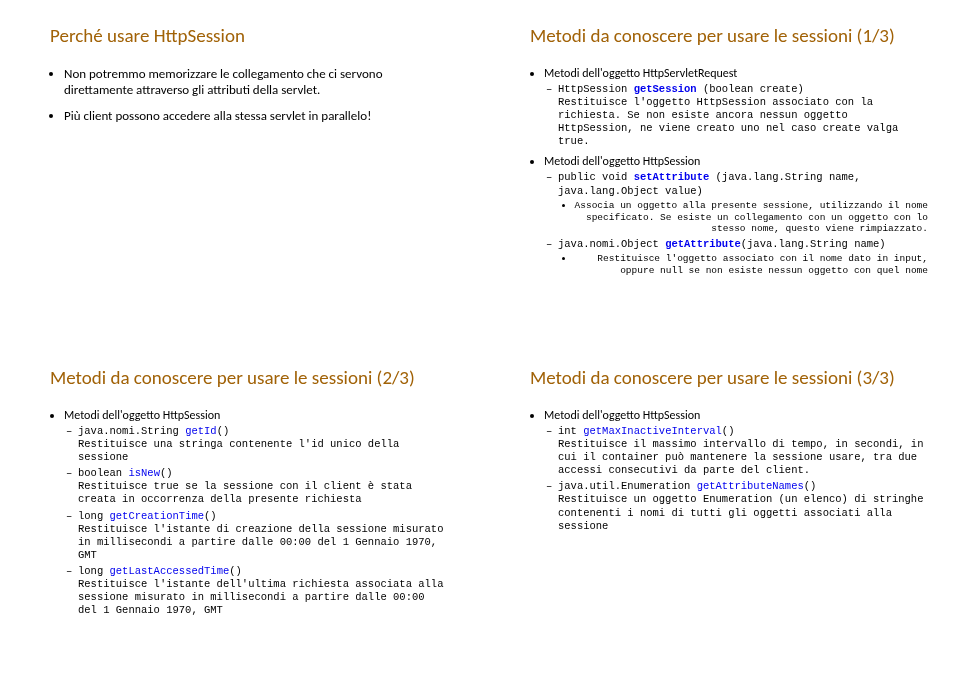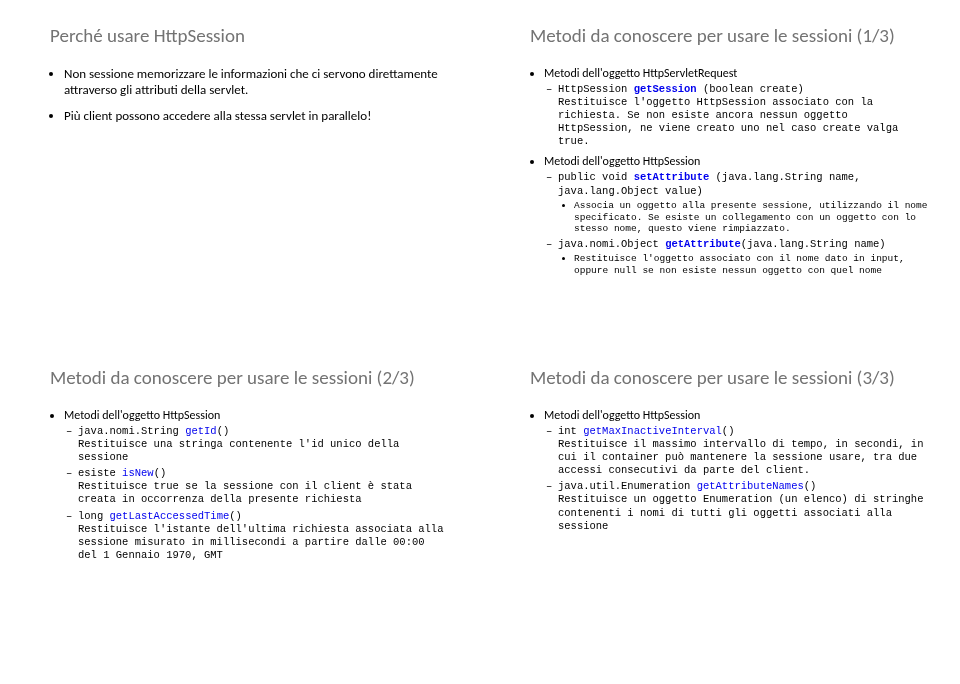--- a/index.html
+++ b/index.html
@@ -20,21 +20,21 @@
     width: 100%;
     height: 100%;
   }
   .slide {
     padding: 24px 32px 20px 50px;
     overflow: hidden;
   }
   .title {
     font-size: 19px;
     font-weight: 400;
-    color: #737373;
+    color: #a16207;
     margin: 0 0 18px 0;
   }
   ul.lvl1 {
     list-style: disc;
     padding-left: 14px;
     margin: 0;
   }
   ul.lvl1 > li {
     margin-bottom: 10px;
     font-size: 13px;
@@ -55,36 +55,37 @@
     left: -12px;
   }
   ul.lvl3 {
     list-style: disc;
     padding-left: 16px;
     margin: 2px 0 0 0;
   }
   ul.lvl3 > li {
     font-size: 10px;
     margin-bottom: 2px;
+    text-align: right;
   }
   .link { color: #0000ee; }
   .b { font-weight: bold; }
   .tight .lvl1 > li { font-size: 12px; margin-bottom: 6px; }
   .tight .lvl2 > li { font-size: 10.5px; margin-bottom: 3px; font-family: Liberation Mono, monospace; }
   .tight .lvl3 > li { font-size: 9.5px; }
 </style>
 </head>
 <body>
 
 <div class="page">
 
   <div class="slide">
     <h1 class="title">Perché usare HttpSession</h1>
     <ul class="lvl1">
-      <li>Non sessione memorizzare le informazioni che ci servono direttamente attraverso gli attributi della servlet.</li>
+      <li>Non potremmo memorizzare le collegamento che ci servono direttamente attraverso gli attributi della servlet.</li>
       <li>Più client possono accedere alla stessa servlet in parallelo!</li>
     </ul>
   </div>
 
   <div class="slide tight">
     <h1 class="title">Metodi da conoscere per usare le sessioni (1/3)</h1>
     <ul class="lvl1">
       <li>
         <span>Metodi dell'oggetto HttpServletRequest</span>
         <ul class="lvl2">
@@ -118,22 +119,26 @@
     <h1 class="title">Metodi da conoscere per usare le sessioni (2/3)</h1>
     <ul class="lvl1">
       <li>
         <span>Metodi dell'oggetto HttpSession</span>
         <ul class="lvl2">
           <li>
             <span>java.nomi.String  </span><span class="link">getId</span><span>()</span><br>
             <span>Restituisce una stringa contenente l'id unico della sessione</span>
           </li>
           <li>
-            <span>esiste  </span><span class="link">isNew</span><span>()</span><br>
+            <span>boolean  </span><span class="link">isNew</span><span>()</span><br>
             <span>Restituisce true se la sessione con il client è stata creata in occorrenza della presente richiesta</span>
+          </li>
+          <li>
+            <span>long  </span><span class="link">getCreationTime</span><span>()</span><br>
+            <span>Restituisce l'istante di creazione della sessione misurato in millisecondi a partire dalle 00:00 del 1 Gennaio 1970, GMT</span>
           </li>
           <li>
             <span>long </span><span class="link">getLastAccessedTime</span><span>()</span><br>
             <span>Restituisce l'istante dell'ultima richiesta associata alla sessione misurato in millisecondi a partire dalle 00:00 del 1 Gennaio 1970, GMT</span>
           </li>
         </ul>
       </li>
     </ul>
   </div>
 

